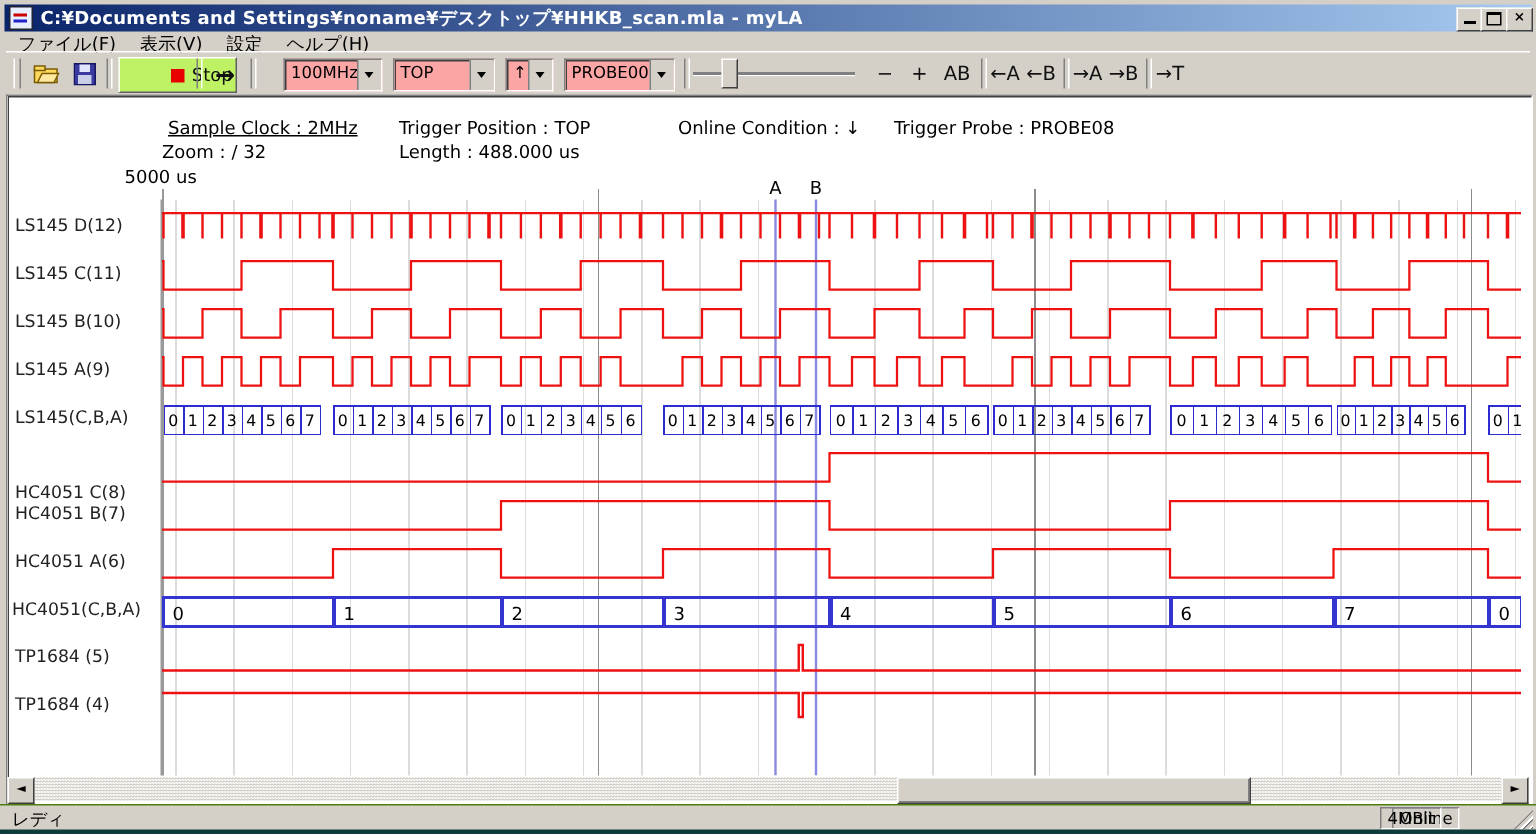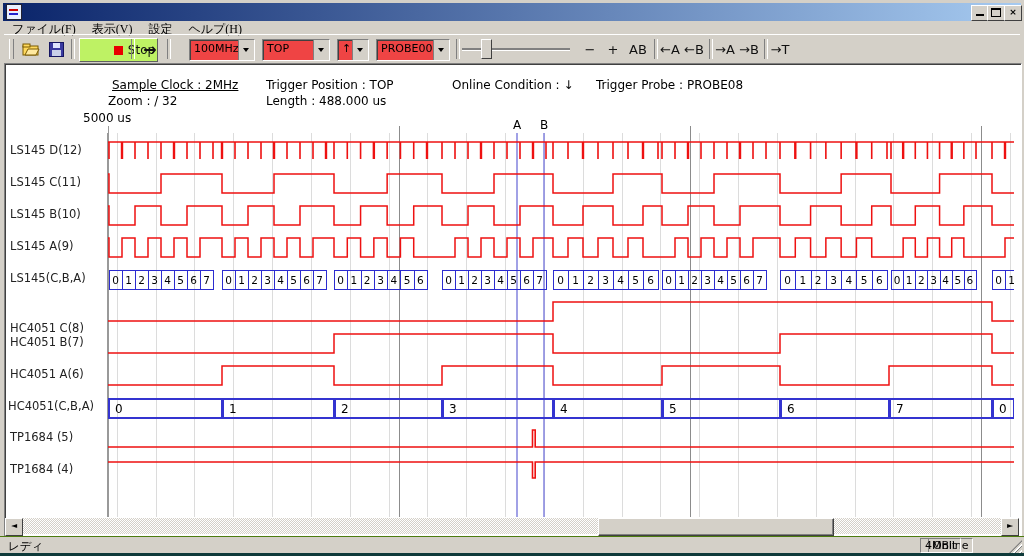--- a/index.html
+++ b/index.html
@@ -12,31 +12,31 @@
   #title-icon{width:14px;height:14px;margin-left:3px;background:#e8f0ff;border:1px solid #223;
     display:inline-block;position:relative;}
   #title-icon:before{content:"";position:absolute;left:2px;top:4px;width:9px;height:2px;background:#c00;}
   #title-icon:after{content:"";position:absolute;left:2px;top:8px;width:9px;height:2px;background:#22c;}
   #title-text{color:#fff;font-size:12px;font-weight:bold;margin-left:5px;white-space:nowrap;
     letter-spacing:0.2px;}
   .winbtn{position:absolute;top:5px;width:16px;height:14px;background:#d4d0c8;
     border:1px solid;border-color:#fff #404040 #404040 #fff;font-size:9px;line-height:12px;
     text-align:center;color:#000;font-weight:bold;}
   
-  #menubar{left:4px;top:22px;width:1016px;height:14px;font-size:12px;display:flex;font-family:Liberation Serif, serif;}
+  #menubar{left:4px;top:22px;width:1016px;height:14px;font-size:12px;display:flex;}
   .menu-item{padding:0 8px;line-height:14px;color:#000;white-space:nowrap;}
   
   #toolbar{left:4px;top:34px;width:1016px;height:29px;border-top:1px solid #fff;}
   .grip{position:absolute;top:4px;width:3px;height:20px;border-left:1px solid #fff;border-right:1px solid #808080;}
   .tsep{position:absolute;top:4px;width:2px;height:20px;border-left:1px solid #808080;border-right:1px solid #fff;}
   .tbtn{position:absolute;top:3px;height:22px;display:flex;align-items:center;justify-content:center;
     color:#111;font-size:13px;}
   #stop-button{border:1px solid;border-color:#fff #606060 #606060 #fff;background:#bef264;font-size:12px;padding-left:32px;}
   #stop-square{width:9px;height:9px;background:#e80000;margin-right:5px;display:inline-block;}
-  .combo{position:absolute;top:4px;height:20px;background:#ef4444;border:1px solid;
+  .combo{position:absolute;top:4px;height:20px;background:#fca5a5;border:1px solid;
     border-color:#808080 #fff #fff #808080;box-shadow:inset 1px 1px 0 #404040;display:flex;}
   .combo-val{flex:1;font-size:11px;line-height:18px;padding-left:4px;color:#000;overflow:hidden;white-space:nowrap;}
   .combo-btn{width:15px;background:#d4d0c8;border-left:1px solid #808080;position:relative;}
   .combo-btn:after{content:"";position:absolute;left:4px;top:8px;border:3px solid transparent;border-top:4px solid #000;}
   #slider-track{top:13px;height:2px;background:#808080;border-bottom:1px solid #fff;}
   #slider-thumb{top:4px;width:9px;height:18px;background:#d4d0c8;border:1px solid;
     border-color:#fff #404040 #404040 #fff;}
   
   #client{left:4px;top:63px;width:1016px;height:473px;background:#fff;
     border:1px solid;border-color:#808080 #fff #fff #808080;box-shadow:inset 1px 1px 0 #404040;}
@@ -60,20 +60,21 @@
   #resize-grip{position:absolute;right:2px;top:3px;width:13px;height:13px;
     background:repeating-linear-gradient(135deg,#fff 0 1px,#808080 1px 2px,#d4d0c8 2px 4px);
     clip-path:polygon(100% 0,100% 100%,0 100%);}
   #bottom-strip{left:0;top:553px;width:1024px;height:3px;background:#0e3a3a;}
 </style>
 </head>
 <body>
 
 <div class="abs" id="titlebar">
   <span id="title-icon"></span>
+  <span id="title-text">C:¥Documents and Settings¥noname¥デスクトップ¥HHKB_scan.mla - myLA</span>
 </div>
 <div class="winbtn" style="left:971px;">
     <span style="display:block;width:8px;height:2px;background:#000;margin:8px auto 0;"></span>
   </div>
 <div class="winbtn" style="left:987px;">
     <span style="display:block;width:8px;height:6px;border:1px solid #000;border-top:2px solid #000;margin:2px auto 0;"></span>
   </div>
 <div class="winbtn" style="left:1004px;">×</div>
 
 <div class="abs" id="menubar">

